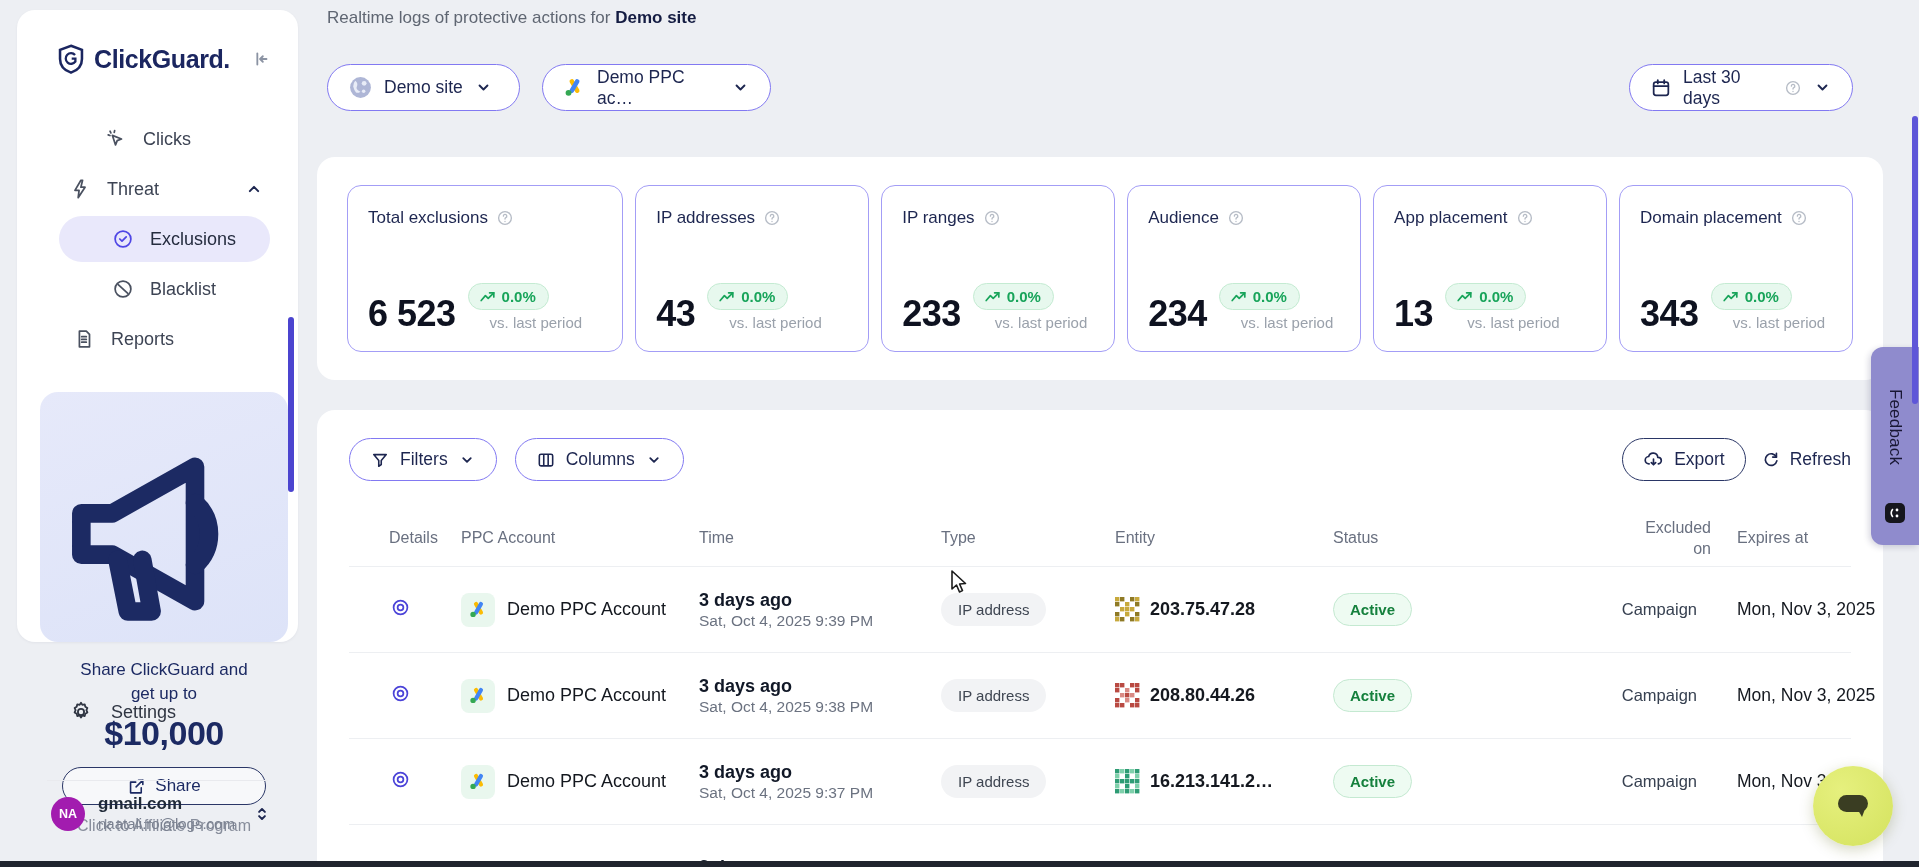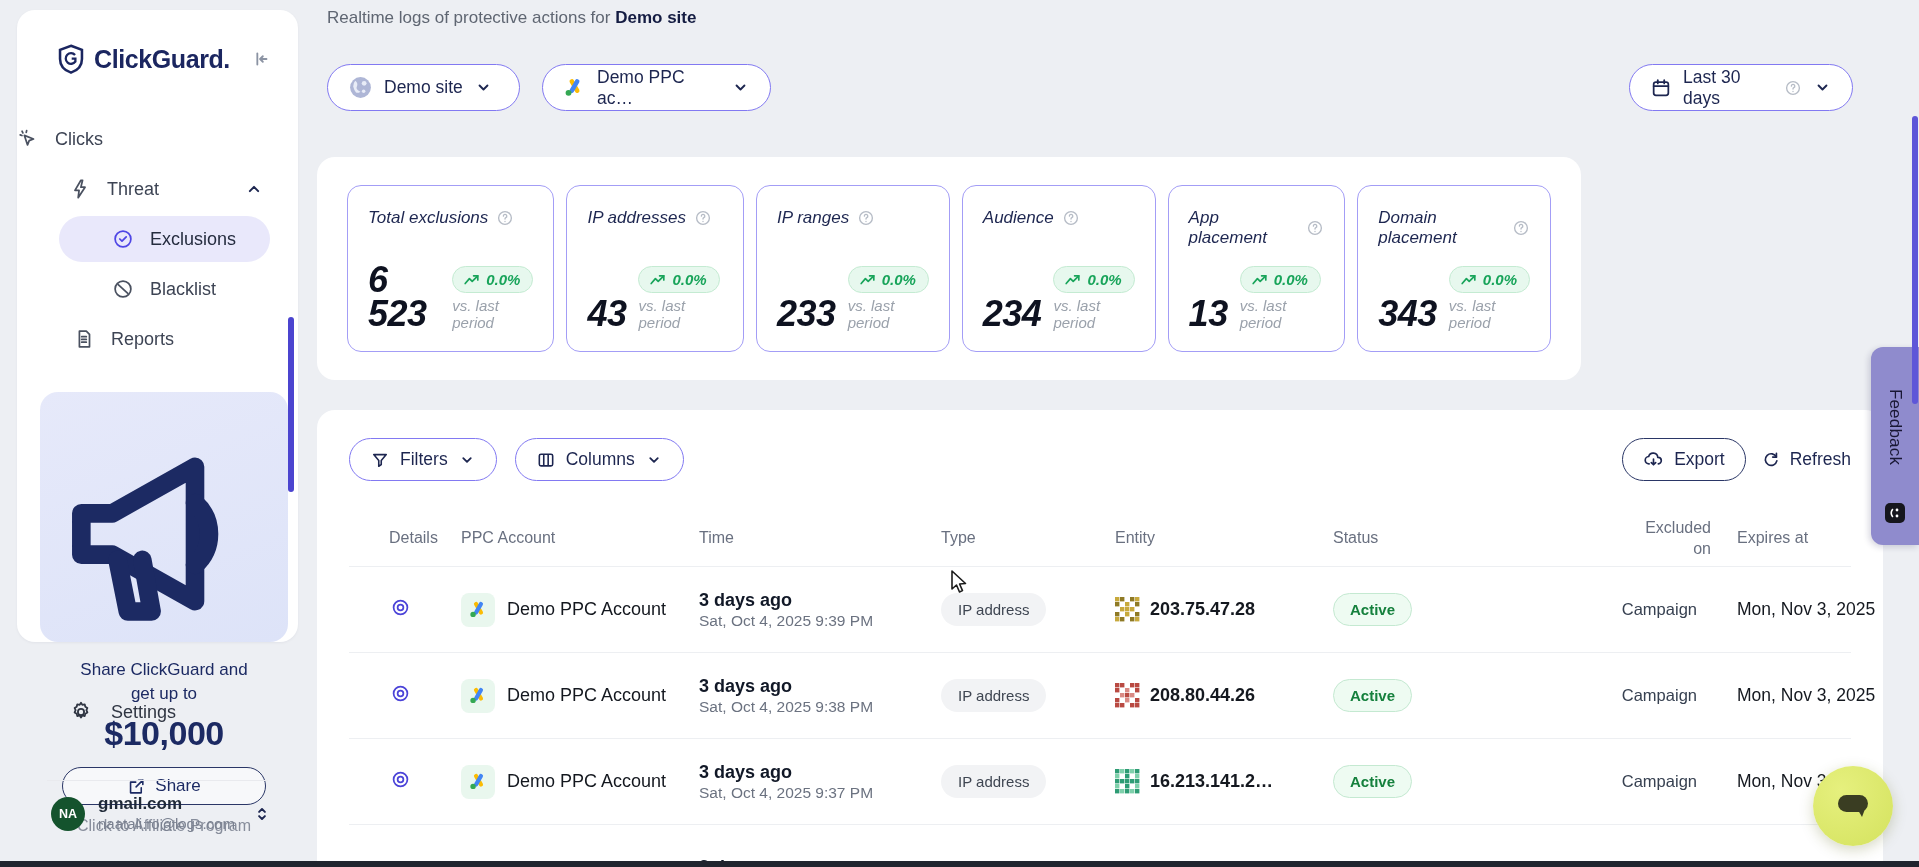--- a/index.html
+++ b/index.html
@@ -10,21 +10,21 @@
 
   
   .sidebar { position:absolute; left:17px; top:10px; width:281px; height:632px;
     background:#fff; border-radius:18px; box-shadow:0 1px 3px rgba(20,25,60,.05); }
   .logo-row { display:flex; align-items:center; gap:9px; padding:34px 26px 0 40px; }
   .brand { font-size:25px; font-weight:800; color:#1b2660; letter-spacing:-.4px; flex:1; }
   .nav { position:relative; margin-top:40px; }
   .nav-item { position:relative; display:flex; align-items:center; gap:16px;
     height:50px; color:#3d4454; font-size:18px; cursor:pointer; }
   .nav-item .ic { width:22px; height:22px; color:#4a5160; }
-  .nav-clicks { }
+  .nav-clicks { padding-left:88px; }
   .nav-threat { padding-left:52px; padding-right:34px; }
   .nav-threat .spacer { flex:1; }
   .nav-sel { margin:2px 28px 2px 42px; padding-left:53px; height:46px;
     background:#e9e8fb; border-radius:23px; color:#252c3f; font-weight:500; }
   .nav-sel .ic { color:#4f46e5; }
   .nav-black { padding-left:95px; }
   .nav-reports { padding-left:56px; }
   .side-scrollbar { position:absolute; right:4px; top:203px; width:6px; height:175px;
     background:#4b44cf; border-radius:3px; }
 
@@ -37,52 +37,52 @@
   .share-btn { margin:14px auto 0; width:204px; height:38px; border:1.4px solid #2a3666;
     border-radius:19px; background:rgba(255,255,255,.55); display:flex; align-items:center;
     justify-content:center; gap:9px; font-size:17px; color:#1c2a63; cursor:pointer; }
   .affiliate { margin-top:12px; font-size:16px; color:#878d9b; }
 
   .settings-row { position:absolute; left:0; top:682px; display:flex; align-items:center;
     gap:18px; padding-left:52px; height:40px; font-size:18px; color:#2f3542; cursor:pointer; width:100%;text-align:right; }
   .side-divider { position:absolute; left:30px; right:30px; top:770px; height:1px; background:#e9eaee; }
   .user-row { position:absolute; left:0; top:784px; width:100%; display:flex; align-items:center;
     padding:0 26px 0 34px; gap:13px; cursor:pointer; }
-  .avatar { width:34px; height:34px; border-radius:50%; background:#14532d; color:#fff;
+  .avatar { width:34px; height:34px; border-radius:50%; background:#a21caf; color:#fff;
     font-size:12.5px; font-weight:600; display:flex; align-items:center; justify-content:center; }
   .user-meta { flex:1; line-height:20px; }
   .user-name { font-size:17px; font-weight:700; color:#1f2937; }
   .user-email { font-size:15px; color:#7a8190; }
 
   
   .main { position:absolute; left:317px; top:0; width:1566px; height:867px; }
   .subtitle { position:absolute; left:10px; top:8px; font-size:17px; color:#5f6672; }
   .subtitle b { color:#141c42; font-weight:700; }
 
   .pill { position:absolute; top:64px; height:47px; background:#fff; border:1.5px solid #8279f2;
     border-radius:24px; display:flex; align-items:center; gap:11px; padding:0 20px;
     font-size:17.5px; font-weight:500; color:#1d2650; cursor:pointer; }
   .pill .chev { color:#1d2650; }
   .pill-site { left:10px; width:193px; }
   .pill-account { left:225px; width:229px; }
   .pill-date { left:1312px; width:224px; }
 
   .panel { position:absolute; left:0; background:#fff; border-radius:18px; }
-  .panel-stats { top:157px; width:1264px; height:223px; padding:28px 30px; display:flex; gap:12px;font-style:italic; }
+  .panel-stats { top:157px; width:1566px; height:223px; padding:28px 30px; display:flex; gap:12px; }
   .stat-card { border:1.5px solid #a39df6; border-radius:14px; padding:22px 20px 20px;
     flex:1; display:flex; flex-direction:column; }
   .stat-card:first-child { flex:1.22; }
   .stat-head { display:flex; align-items:center; gap:8px; font-size:17px; color:#1d2650; font-weight:500; }
   .stat-bottom { margin-top:auto; display:flex; align-items:flex-end; gap:12px; }
   .stat-value { font-size:36px; font-weight:700; color:#0e1220; letter-spacing:-.5px; line-height:34px; }
   .stat-delta-wrap { line-height:17px; }
   .delta-pill { display:inline-flex; align-items:center; gap:6px; background:#e7f8ee;
     border:1px solid #c4ebd2; border-radius:999px; padding:4px 12px 4px 10px;
     font-size:15px; font-weight:600; color:#18a45a; }
-  .delta-sub { font-size:15px; color:#9aa1ab; margin-top:4px; }
+  .delta-sub { font-size:15px; color:#9aa1ab; margin-top:4px;margin-left:22px; }
 
   .panel-table { top:410px; width:1566px; height:470px; padding:28px 32px 0; }
   .tbtn { height:43px; border:1.5px solid #8279f2; border-radius:22px; background:#fff;
     display:inline-flex; align-items:center; gap:10px; padding:0 20px; font-size:17.5px;
     font-weight:500; color:#1d2650; cursor:pointer; }
   .toolbar { display:flex; gap:18px; align-items:center; }
   .toolbar .right { margin-left:auto; display:flex; gap:15px; align-items:center; }
   .export-btn { border:1.4px solid #2a3666; }
   .refresh-btn { border:none; background:none; display:inline-flex; gap:9px; align-items:center;
     font-size:17.5px; font-weight:500; color:#1d2650; cursor:pointer; }

